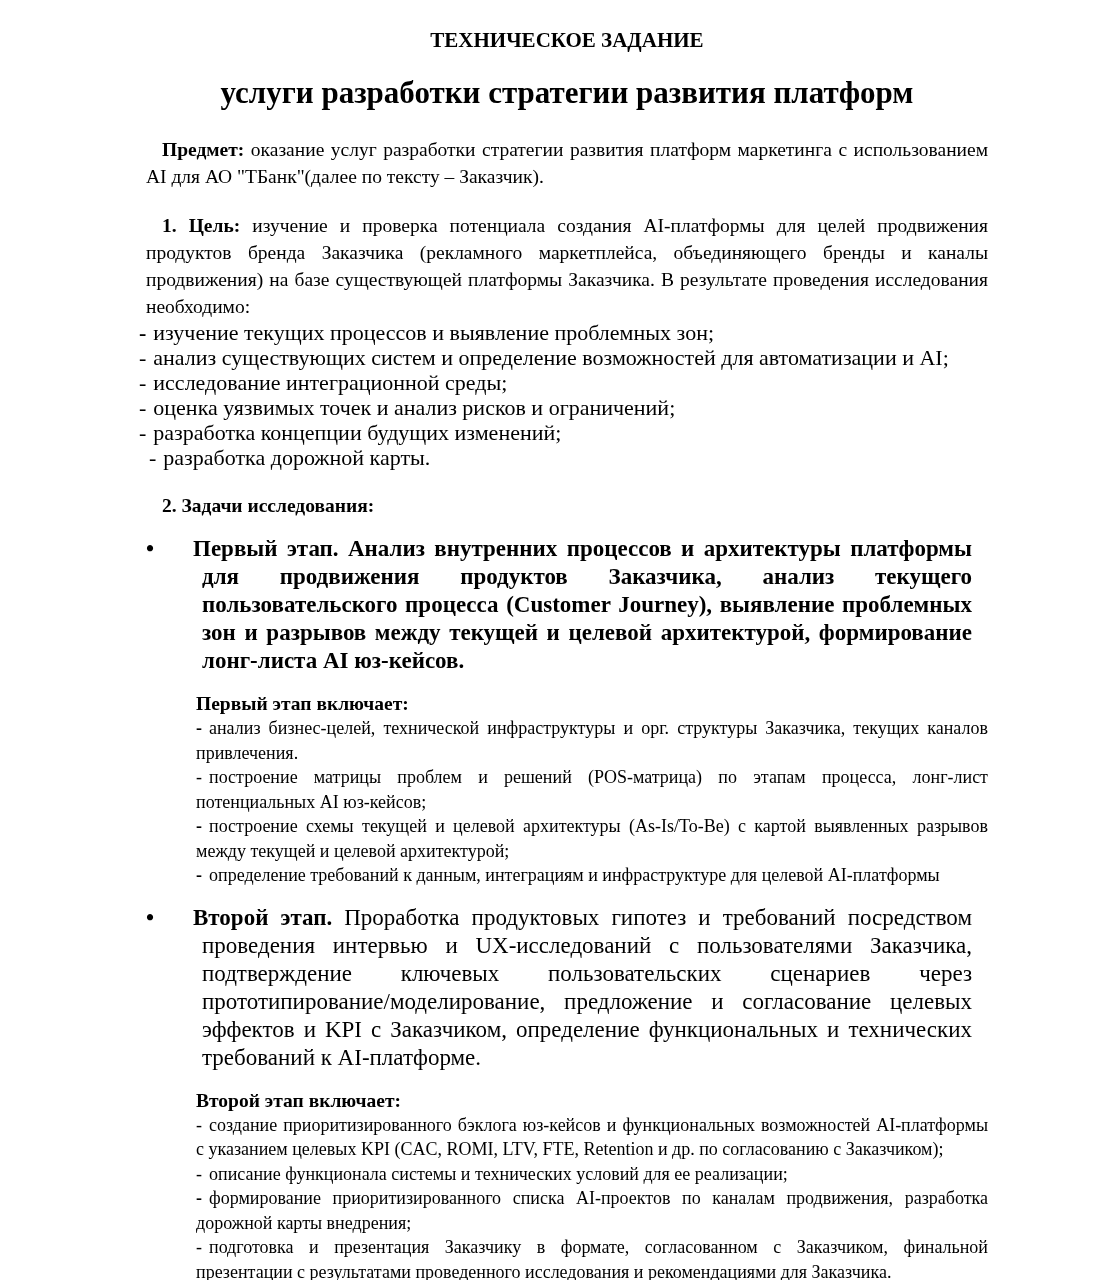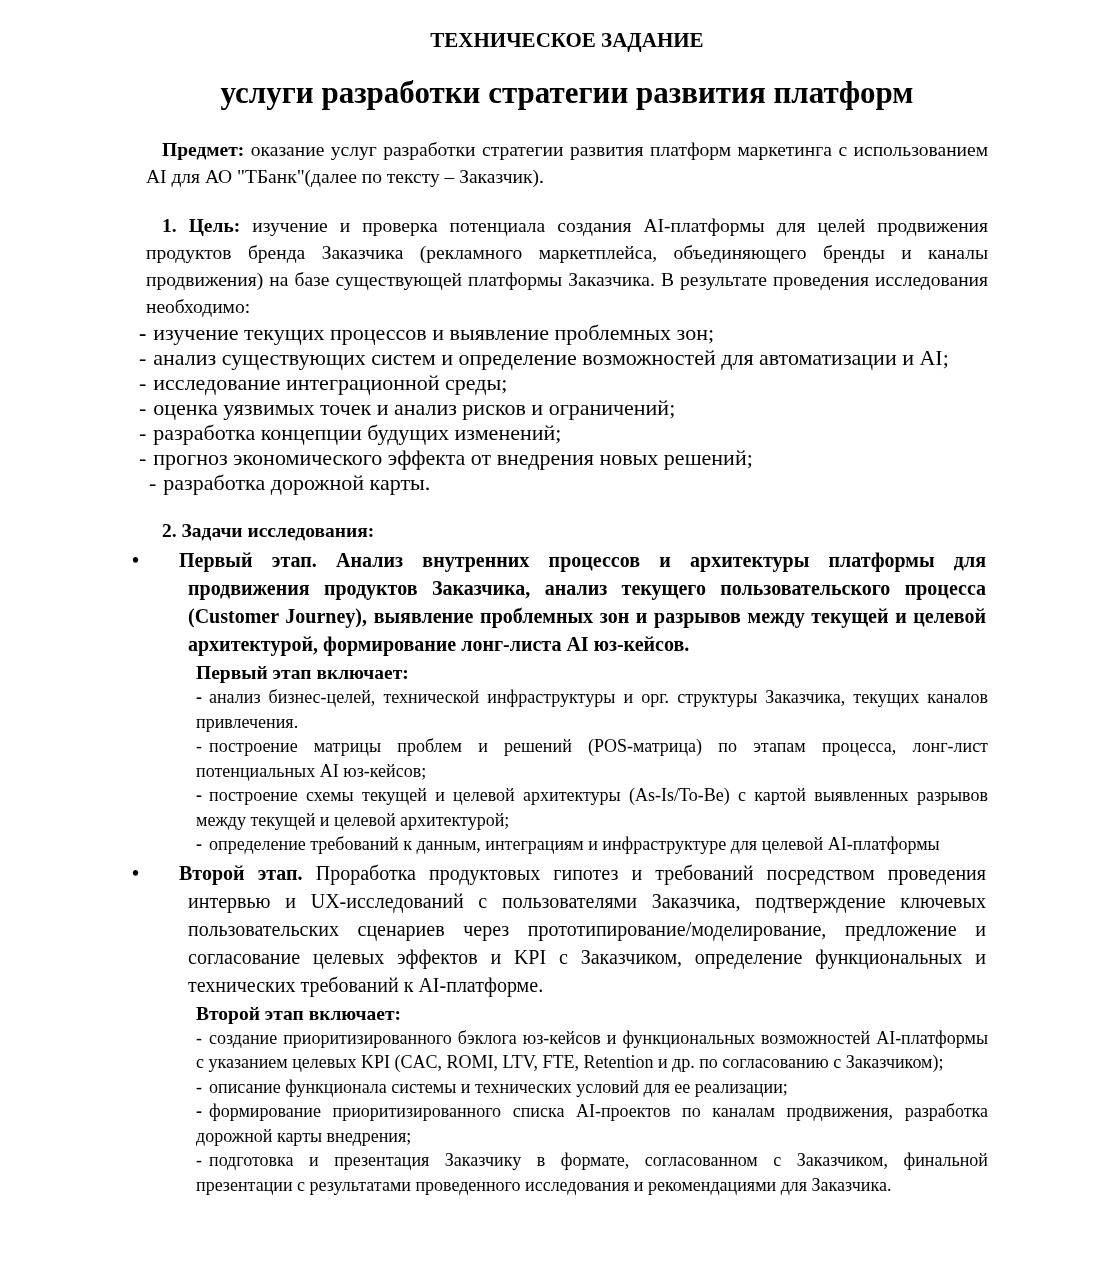--- a/index.html
+++ b/index.html
@@ -52,26 +52,26 @@
 
   .tasks-heading {
     font-weight: bold;
     font-size: 19.5px;
     line-height: 27px;
     text-indent: 16px;
     margin: 22px 0 0 0;
   }
 
   .stage-lead {
-    font-size: 20px;
+    font-size: 23px;
     line-height: 28px;
     text-align: justify;
     padding-left: 40px;
     text-indent: -28px;
-    margin: 2px;
+    margin: 16px;
   }
   .bullet {
     display: inline-block;
     width: 19px;
     font-weight: bold;
   }
   .includes {
     font-weight: bold;
     font-size: 19.5px;
     line-height: 25px;
@@ -107,21 +107,20 @@
       <span class="b">1. Цель:</span>
       <span>изучение и проверка потенциала создания AI-платформы для целей продвижения продуктов бренда Заказчика (рекламного маркетплейса, объединяющего бренды и каналы продвижения) на базе существующей платформы Заказчика. В результате проведения исследования необходимо:</span>
     </p>
 
     <div class="dash-list">
       <div class="dash-item"><span class="dash bd">-</span><span>изучение текущих процессов и выявление проблемных зон;</span></div>
       <div class="dash-item"><span class="dash">-</span><span>анализ существующих систем и определение возможностей для автоматизации и AI;</span></div>
       <div class="dash-item"><span class="dash">-</span><span>исследование интеграционной среды;</span></div>
       <div class="dash-item"><span class="dash">-</span><span>оценка уязвимых точек и анализ рисков и ограничений;</span></div>
       <div class="dash-item"><span class="dash">-</span><span>разработка концепции будущих изменений;</span></div>
-      <div class="dash-item"><span class="dash">-</span><span>прогноз экономического эффекта от внедрения новых решений;</span></div>
       <div class="dash-item indented"><span class="dash">-</span><span>разработка дорожной карты.</span></div>
     </div>
 
     <p class="tasks-heading">2. Задачи исследования:</p>
 
     <p class="stage-lead">
       <span class="bullet">•</span><span class="b">Первый этап. Анализ внутренних процессов и архитектуры платформы для продвижения продуктов Заказчика, анализ текущего пользовательского процесса (Customer Journey), выявление проблемных зон и разрывов между текущей и целевой архитектурой, формирование лонг-листа AI юз-кейсов.</span>
       <span></span>
     </p>
     <p class="includes">Первый этап включает:</p>

